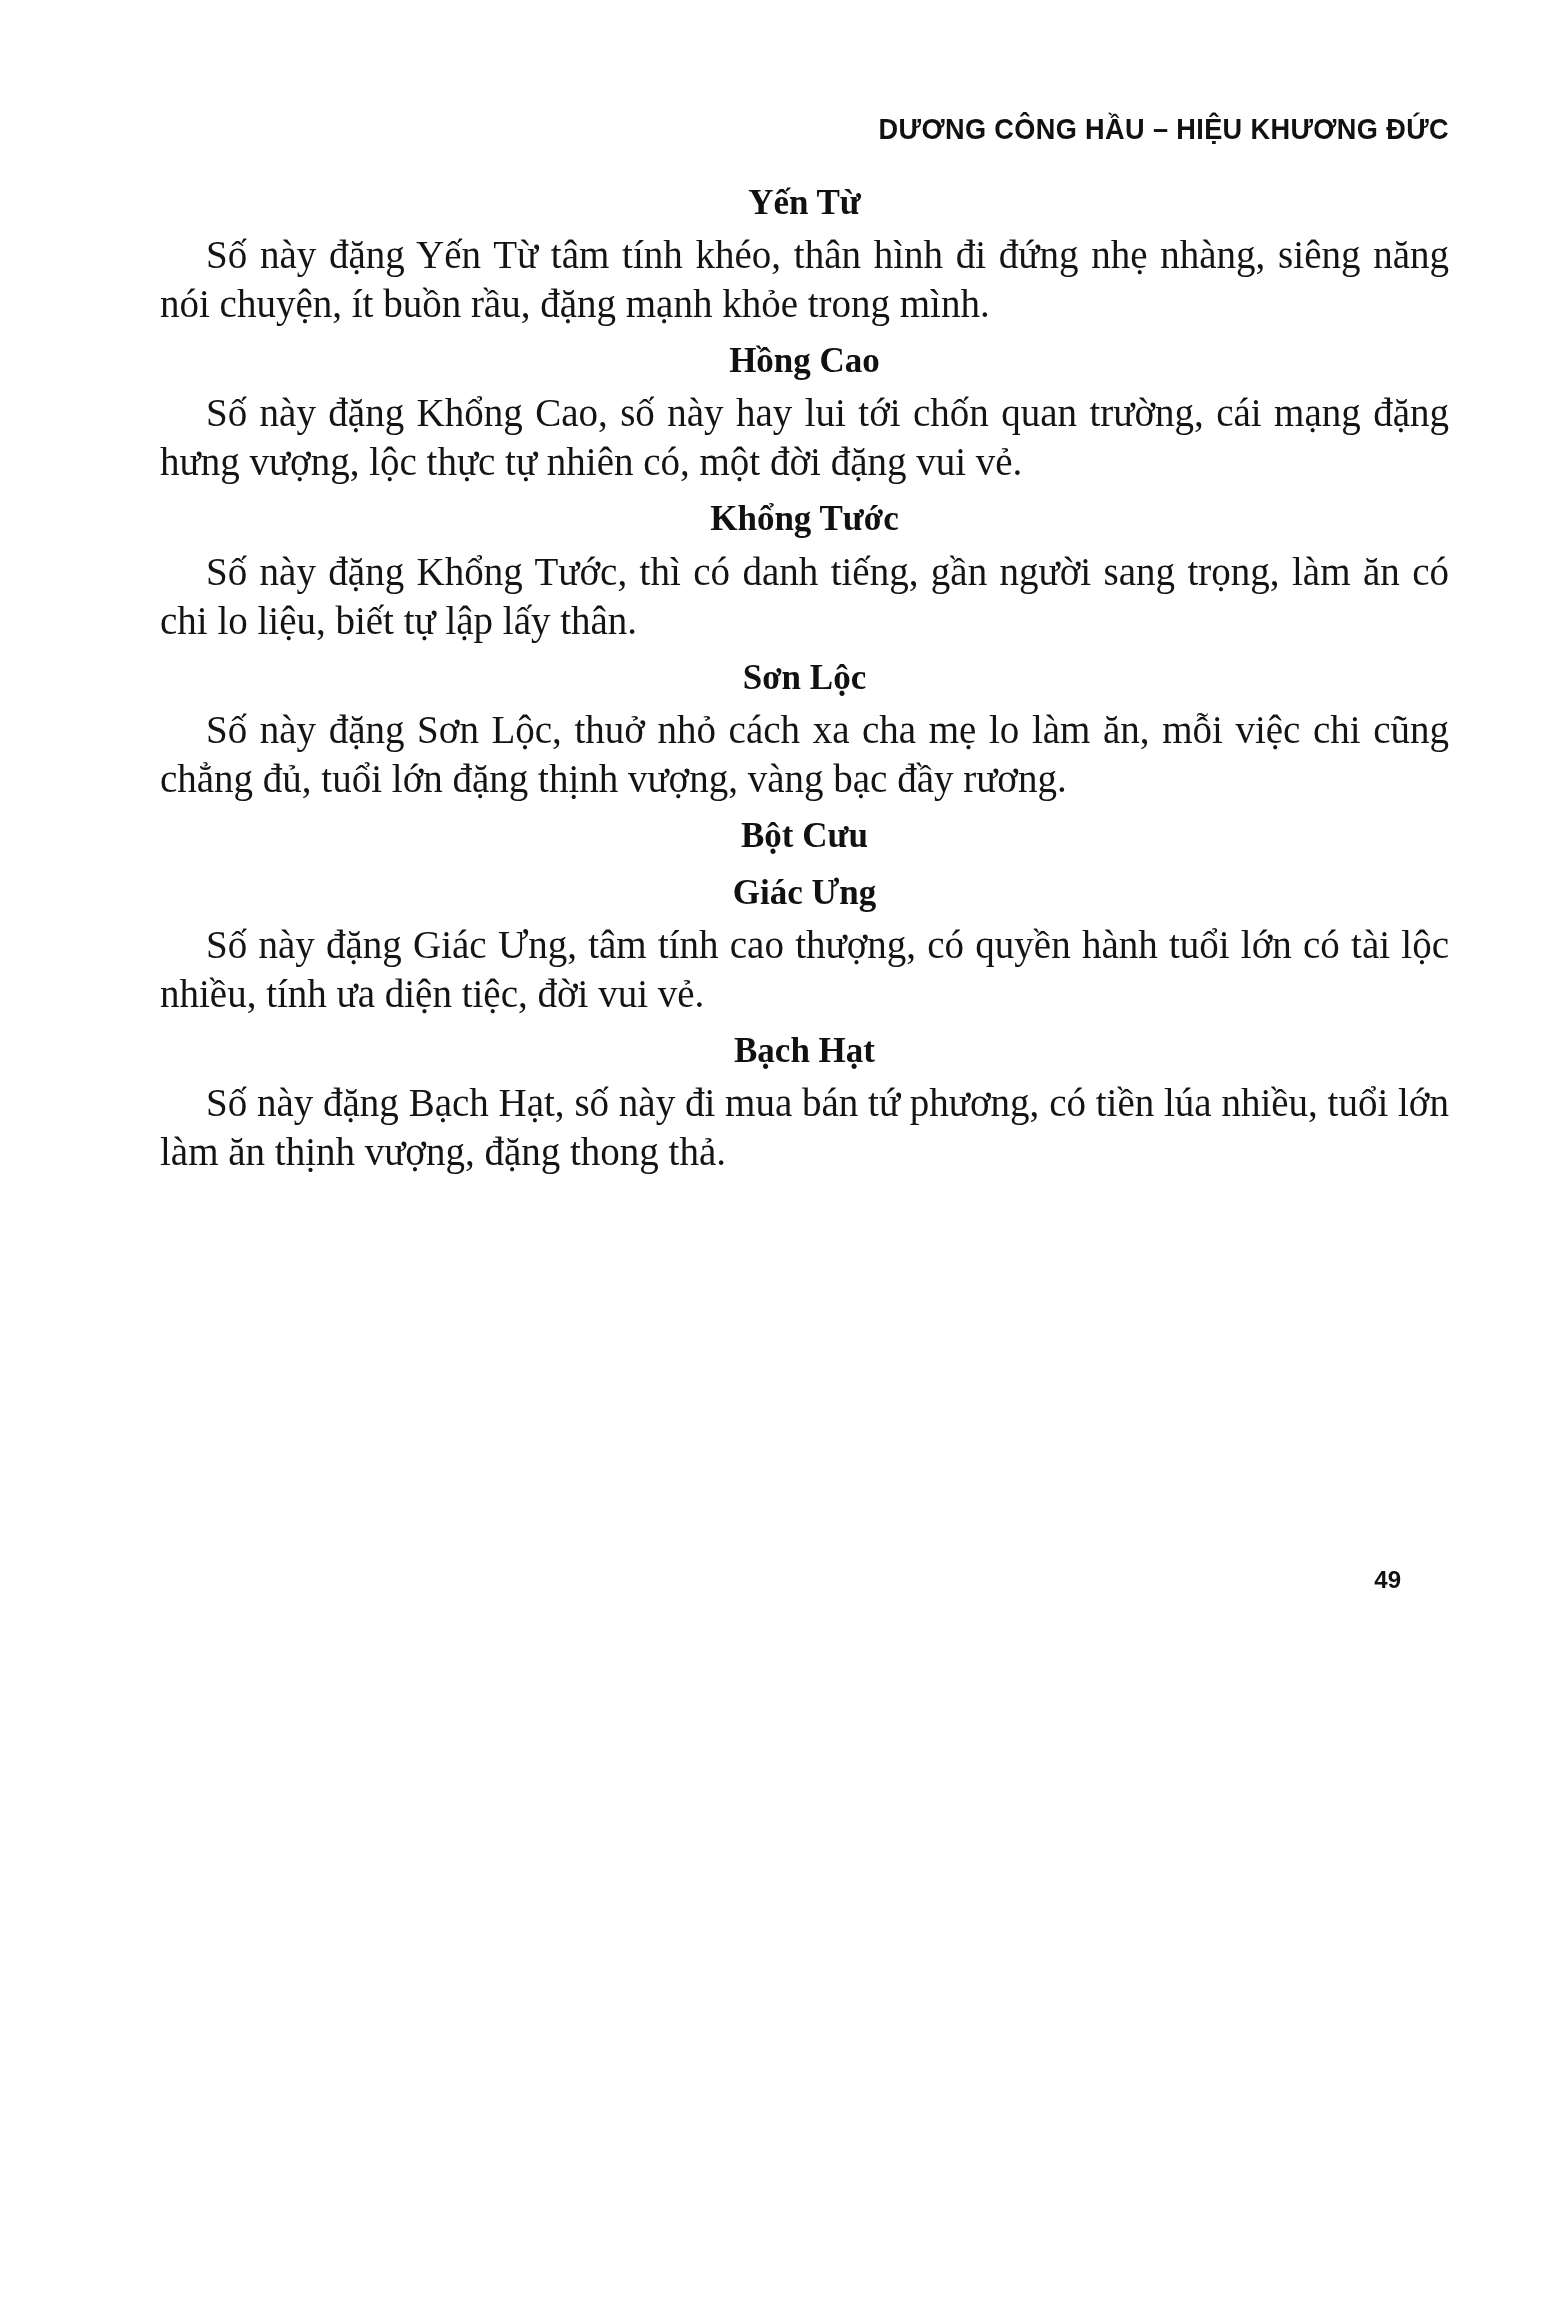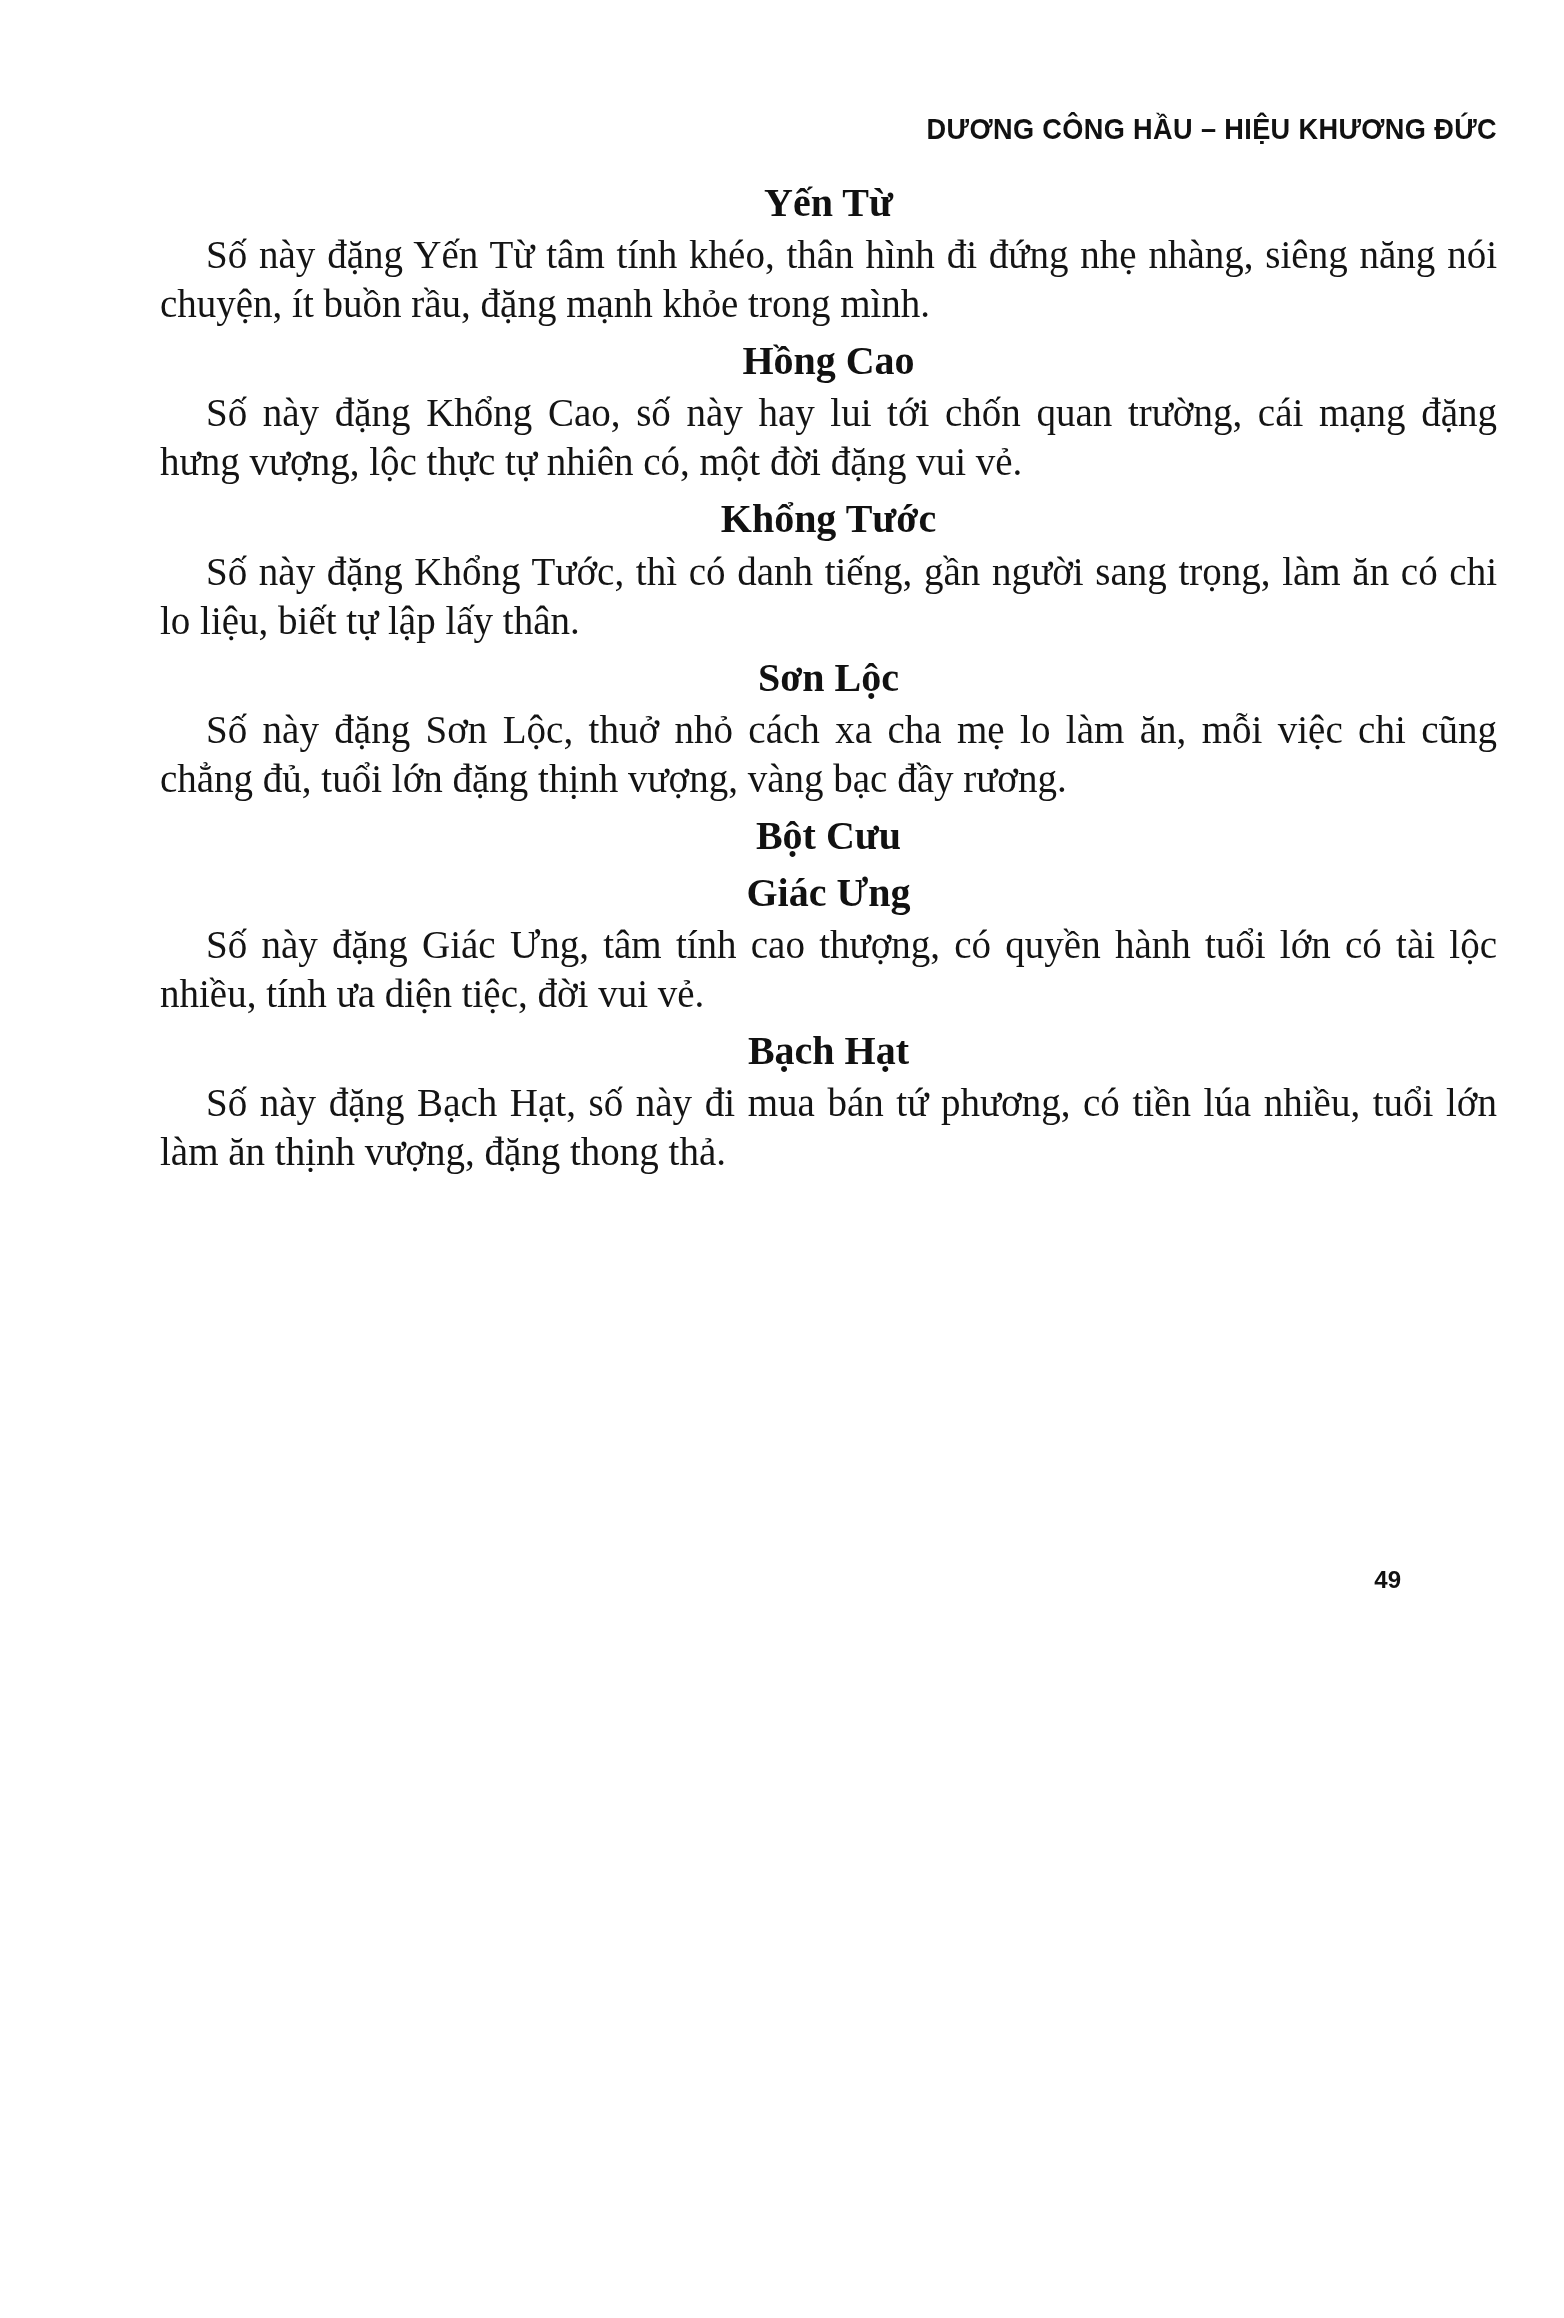--- a/index.html
+++ b/index.html
@@ -10,40 +10,40 @@
     width: 1565px;
     height: 2319px;
     font-family: "Liberation Serif", serif;
     color: #1a1a1a;
     position: relative;
   }
   .page {
     position: relative;
     width: 1565px;
     height: 1656px;
-    padding: 112px 68px 0 160px;
+    padding: 112px 116px 0 160px;
     background: #ffffff;
     overflow: hidden;
   }
   .running-head {
     text-align: right;
     font-family: "Liberation Sans", sans-serif;
     font-weight: bold;
     font-size: 29.5px;
     letter-spacing: 0.4px;
     transform: scaleX(0.92);
     transform-origin: right center;
     margin-bottom: 32px;
     color: #111;
   }
   .section-title {
     text-align: center;
     font-family: "Liberation Serif", serif;
     font-weight: bold;
-    font-size: 40px;
+    font-size: 35px;
     line-height: 49px;
     margin-top: 8px;
     margin-bottom: 3.2px;
     color: #111;
   }
   .section-body {
     font-size: 39px;
     line-height: 49px;
     text-align: justify;
     text-indent: 46px;

